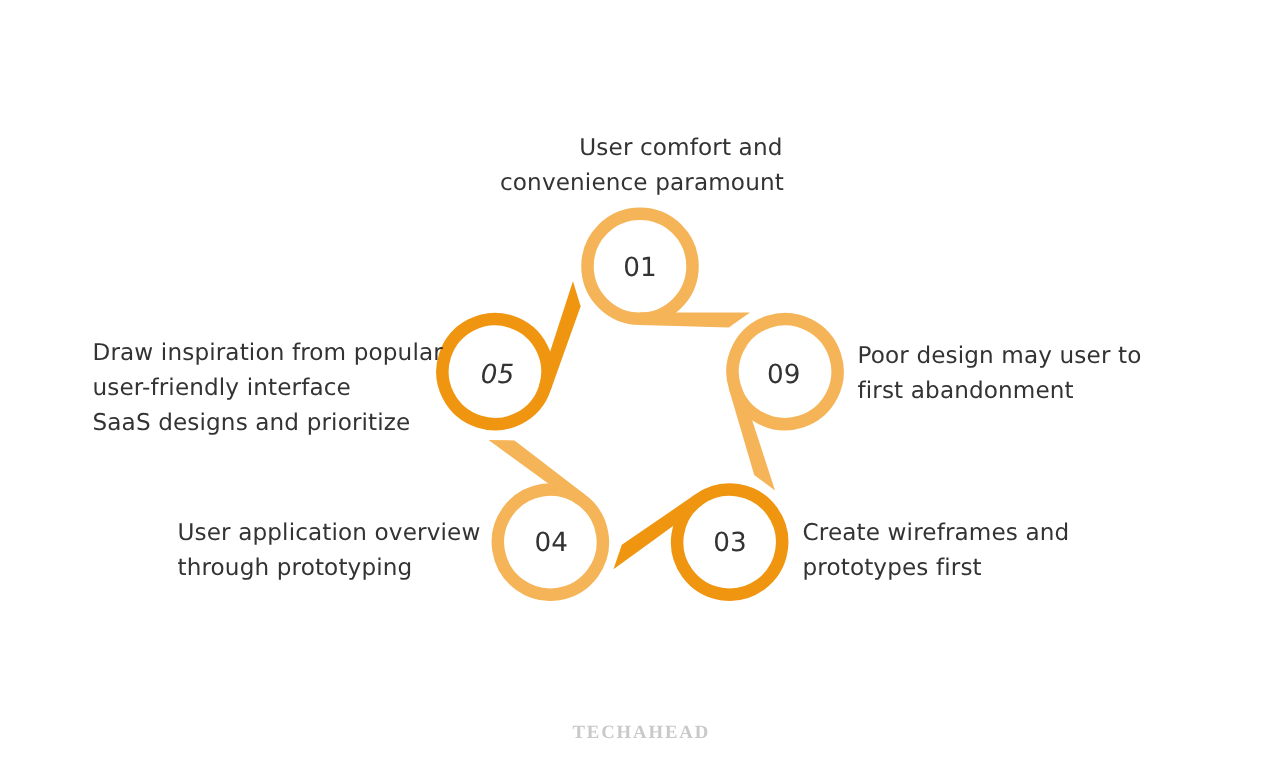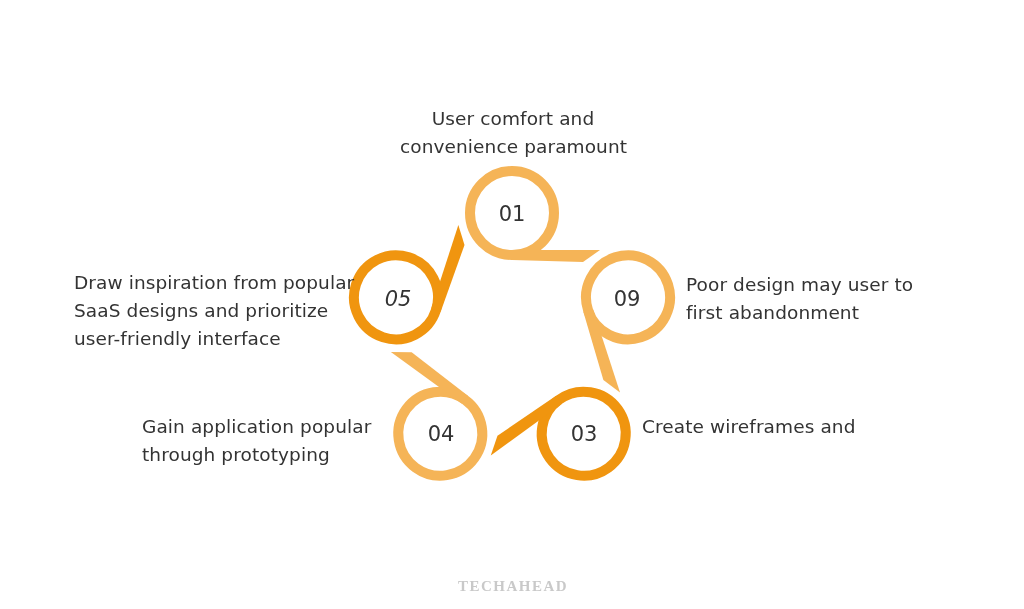--- a/index.html
+++ b/index.html
@@ -45,38 +45,39 @@
     <polygon points="512,250 600,250 583,262 512,260" fill="#F0950F"></polygon>
   </g>
 </svg>
 
 <div class="num" style="left:512px; top:214px;">01</div>
 <div class="num" style="left:627px; top:299px;">09</div>
 <div class="num" style="left:584px; top:434px;">03</div>
 <div class="num" style="left:441px; top:434px;">04</div>
 <div class="num" style="left:398px; top:299px;font-style:italic;">05</div>
 
-<div class="label" style="left:400px; top:105px; width:226px; text-align:center;">
+<div class="label" style="left:400px; top:105px; width:226px; text-align:right;">
   <div>User comfort and</div>
   <div>convenience paramount</div>
 </div>
 
 <div class="label" style="left:686px; top:271px;">
   <div>Poor design may user to</div>
   <div>first abandonment</div>
 </div>
 
 <div class="label" style="left:642px; top:413px;">
   <div>Create wireframes and</div>
+  <div>prototypes first</div>
 </div>
 
 <div class="label" style="left:142px; top:413px;">
-  <div>Gain application popular</div>
+  <div>User application overview</div>
   <div>through prototyping</div>
 </div>
 
 <div class="label" style="left:74px; top:269px;">
   <div>Draw inspiration from popular</div>
+  <div>user-friendly interface</div>
   <div>SaaS designs and prioritize</div>
-  <div>user-friendly interface</div>
 </div>
 
 <div class="logo">TECHAHEAD</div>
 
 </body></html>

